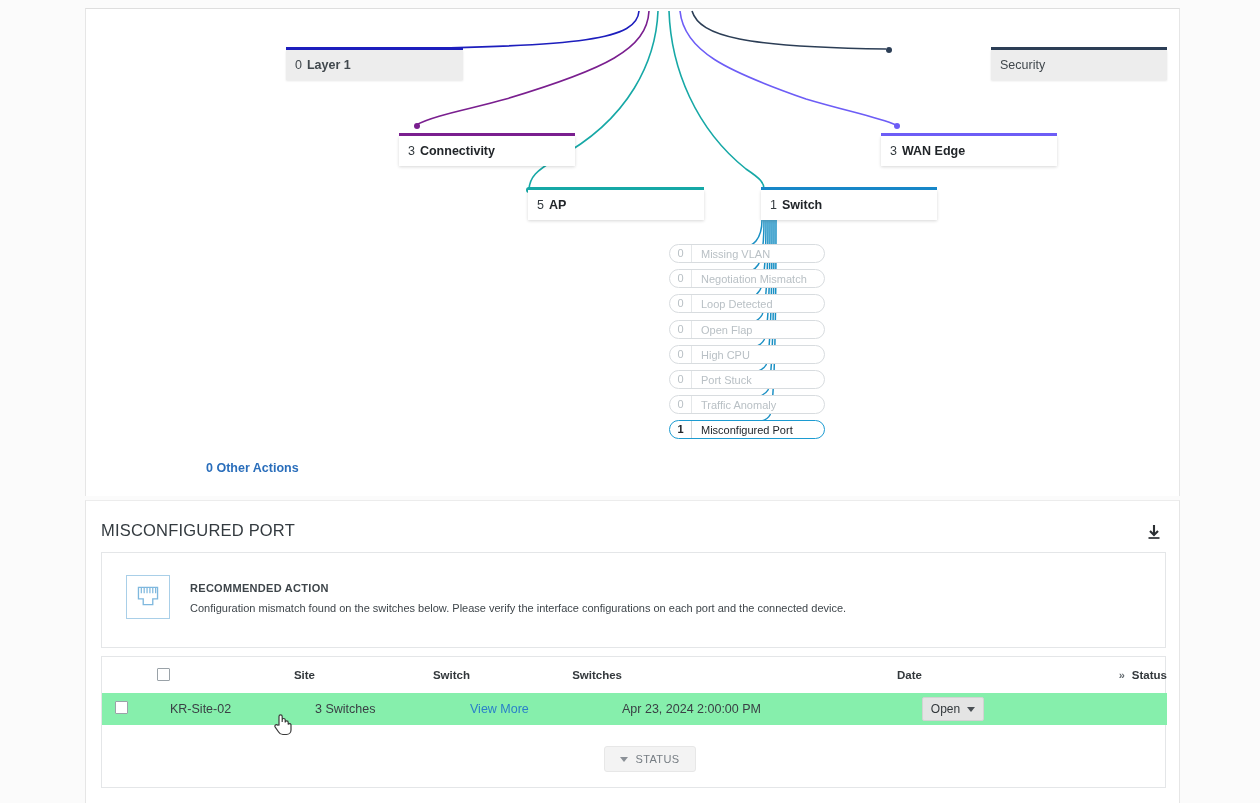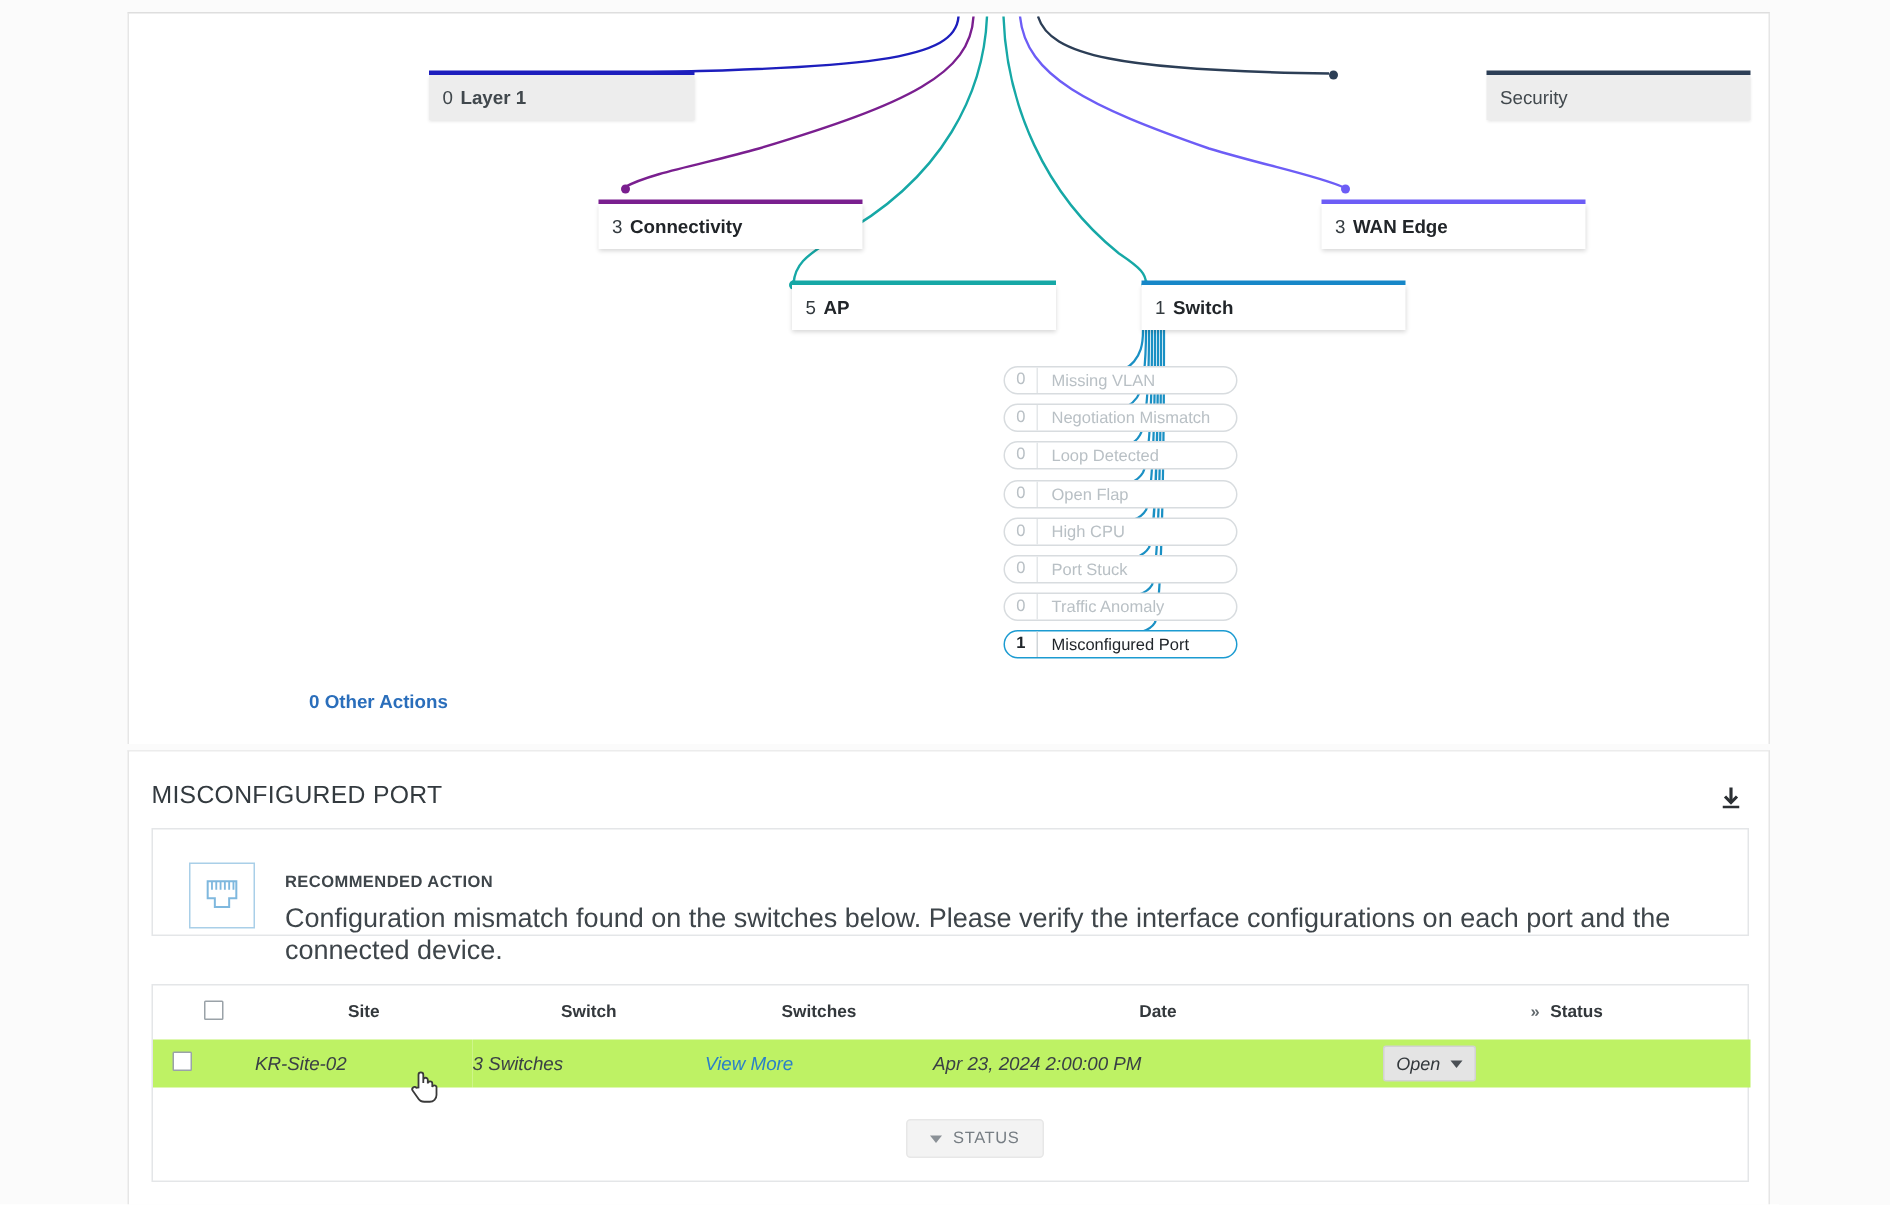--- a/index.html
+++ b/index.html
@@ -87,55 +87,55 @@
     position: absolute; left: 15px; top: 20px;
     font-size: 16.5px; color: #333a3f; letter-spacing: 0.2px;
   }
   .dl-icon {
     position: absolute; right: 16px; top: 22px;
     width: 18px; height: 18px; cursor: pointer;
   }
 
   .rec-box {
     position: absolute; left: 15px; top: 51px;
-    width: 1065px; height: 72px;
+    width: 1065px; height: 96px;
     border: 1px solid #e4e6e8;
     background: #fff;
     padding-left: 16px;
   }
   .rj45 {
     position: absolute; left: 24px; top: 22px;
     width: 44px; height: 44px;
     border: 1px solid #a9cfe8;
   }
   .rec-head {
     position: absolute; left: 88px; top: 29px;
     font-size: 11px; font-weight: 700; color: #3e454a; letter-spacing: 0.3px;
   }
   .rec-body {
     position: absolute; left: 88px; top: 49px;
-    font-size: 18px; color: #3e454a;
+    font-size: 11px; color: #3e454a;
   }
 
   .tbl-box {
     position: absolute; left: 15px; top: 155px;
     width: 1065px; height: 132px;
     border: 1px solid #e4e6e8;
     background: #fff;
   }
   .tbl { width: 100%; border-collapse: collapse; table-layout: fixed; }
   .tbl th {
-    text-align: center; font-size: 11.5px; font-weight: 700; color: #33383c;
+    text-align: right; font-size: 11.5px; font-weight: 700; color: #33383c;
     height: 36px; padding: 0; vertical-align: middle;
   }
   .tbl td {
     font-size: 12.5px; color: #3a4045; height: 32px; padding: 0;
     vertical-align: middle;
   }
-  .tbl tr.datarow { background: #bef264; font-style: italic; }
+  .tbl tr.datarow { background: #86efac; }
   .cb {
     width: 13px; height: 13px; border: 1px solid #9aa2a8;
     background: #fff; border-radius: 1px; display: inline-block;
     cursor: pointer;
   }
   .c-chk  { width: 68px; padding-left: 13px !important; }
   .c-site { width: 145px; }
   .c-sw   { width: 155px; }
   .c-det  { width: 152px; }
   .c-date { width: 300px; margin-left: 20px; }

